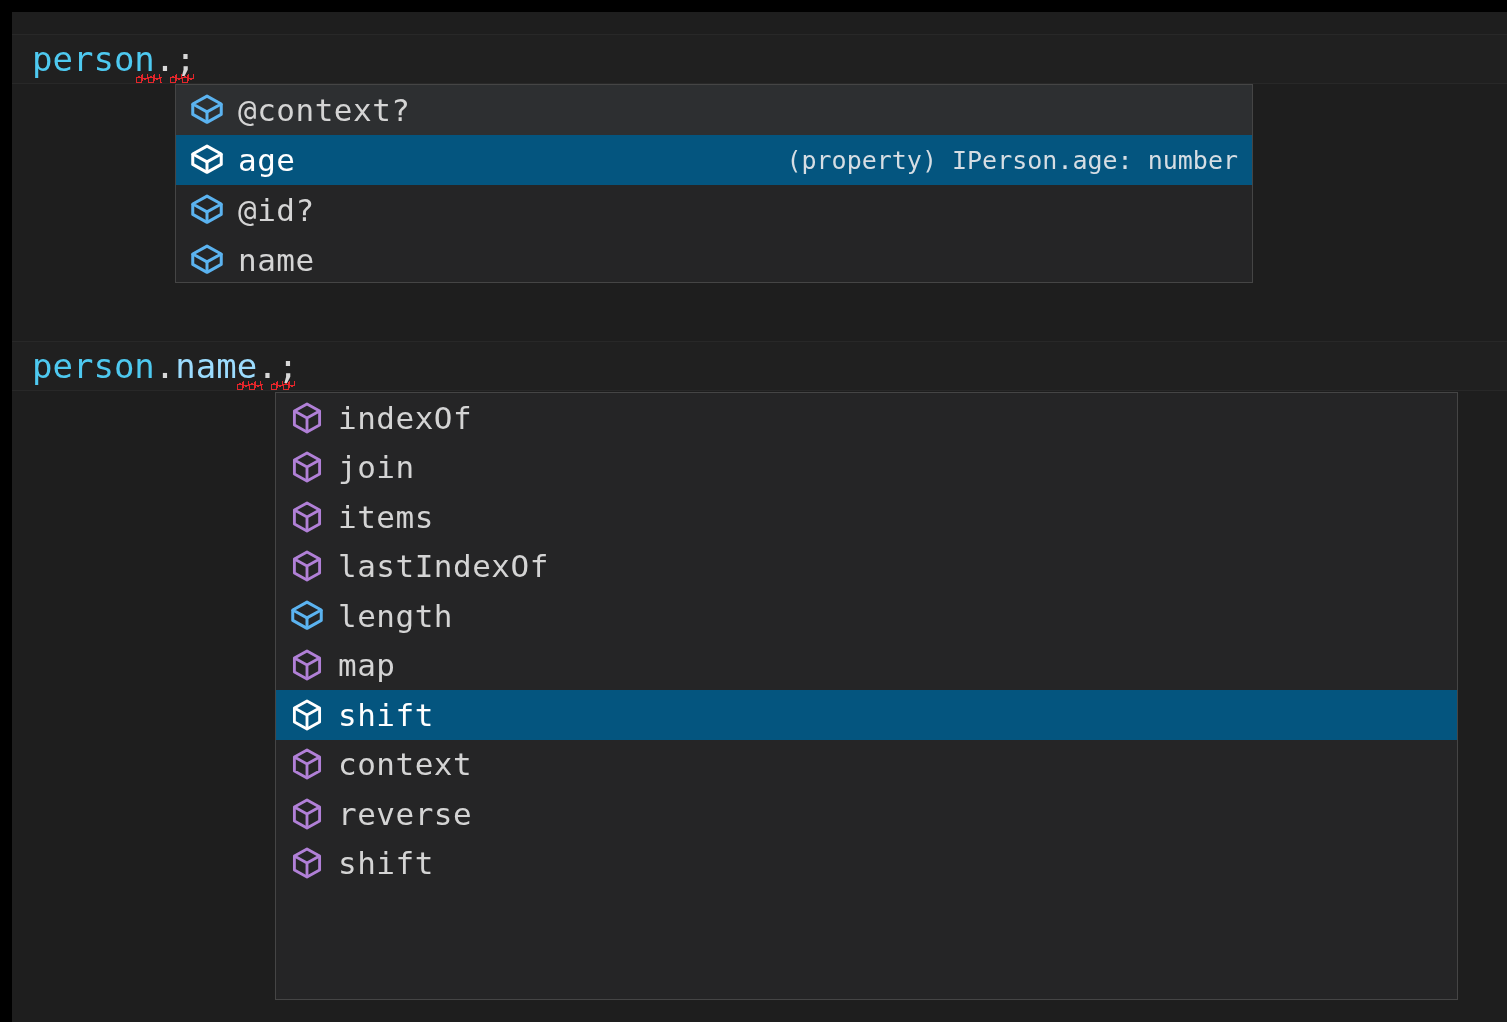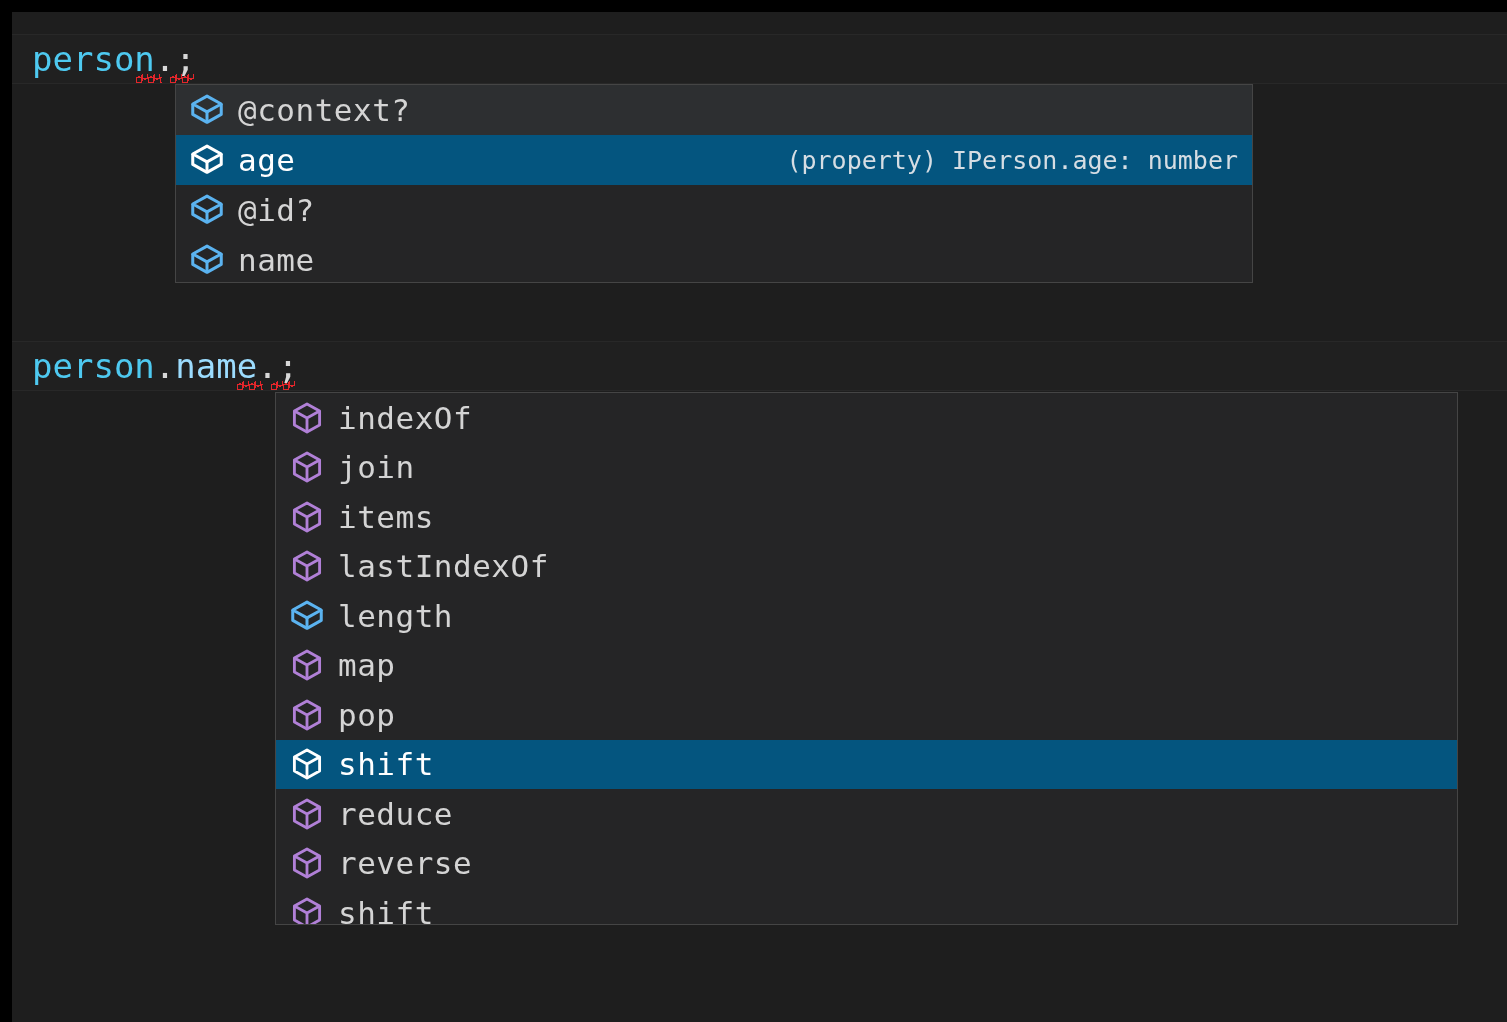--- a/index.html
+++ b/index.html
@@ -120,21 +120,21 @@
     left: 163px;
     top: 72px;
     width: 1078px;
     height: 199px;
   }
   
   #popup-methods {
     left: 263px;
     top: 380px;
     width: 1183px;
-    height: 533px;
+    height: 608px;
   }
   #popup-methods .sugg-row { height: 49.5px; }
   #popup-methods .sdetail  { height: 49.5px; }
 </style>
 </head>
 <body>
 
 <div class="frame">
   <div class="editor">
 
@@ -262,48 +262,39 @@
       <div class="sugg-row">
         <span class="sicon">
           <svg width="36" height="36" viewBox="0 0 24 24">
             <path d="M12 2.6 20.4 7.3v9.4L12 21.4 3.6 16.7V7.3z" fill="none" stroke="#b180d7" stroke-width="1.9" stroke-linejoin="round"></path>
             <path d="M3.6 7.3 12 12l8.4-4.7M12 12v9.4" fill="none" stroke="#b180d7" stroke-width="1.9" stroke-linejoin="round"></path>
           </svg>
         </span>
         <span class="slabel">map</span>
       </div>
 
-      <div class="sugg-row">
-        <span class="sicon">
-          <svg width="36" height="36" viewBox="0 0 24 24">
-            <path d="M12 2.6 20.4 7.3v9.4L12 21.4 3.6 16.7V7.3z" fill="none" stroke="#b180d7" stroke-width="1.9" stroke-linejoin="round"></path>
-            <path d="M3.6 7.3 12 12l8.4-4.7M12 12v9.4" fill="none" stroke="#b180d7" stroke-width="1.9" stroke-linejoin="round"></path>
-          </svg>
-        </span>
-        <span class="slabel">pop</span>
-      </div>
 
       <div class="sugg-row selected">
         <span class="sicon">
           <svg width="36" height="36" viewBox="0 0 24 24">
             <path d="M12 2.6 20.4 7.3v9.4L12 21.4 3.6 16.7V7.3z" fill="none" stroke="#ffffff" stroke-width="1.9" stroke-linejoin="round"></path>
             <path d="M3.6 7.3 12 12l8.4-4.7M12 12v9.4" fill="none" stroke="#ffffff" stroke-width="1.9" stroke-linejoin="round"></path>
           </svg>
         </span>
         <span class="slabel">shift</span>
       </div>
 
       <div class="sugg-row">
         <span class="sicon">
           <svg width="36" height="36" viewBox="0 0 24 24">
             <path d="M12 2.6 20.4 7.3v9.4L12 21.4 3.6 16.7V7.3z" fill="none" stroke="#b180d7" stroke-width="1.9" stroke-linejoin="round"></path>
             <path d="M3.6 7.3 12 12l8.4-4.7M12 12v9.4" fill="none" stroke="#b180d7" stroke-width="1.9" stroke-linejoin="round"></path>
           </svg>
         </span>
-        <span class="slabel">reduce</span>
+        <span class="slabel">context</span>
       </div>
 
 
       <div class="sugg-row">
         <span class="sicon">
           <svg width="36" height="36" viewBox="0 0 24 24">
             <path d="M12 2.6 20.4 7.3v9.4L12 21.4 3.6 16.7V7.3z" fill="none" stroke="#b180d7" stroke-width="1.9" stroke-linejoin="round"></path>
             <path d="M3.6 7.3 12 12l8.4-4.7M12 12v9.4" fill="none" stroke="#b180d7" stroke-width="1.9" stroke-linejoin="round"></path>
           </svg>
         </span>

